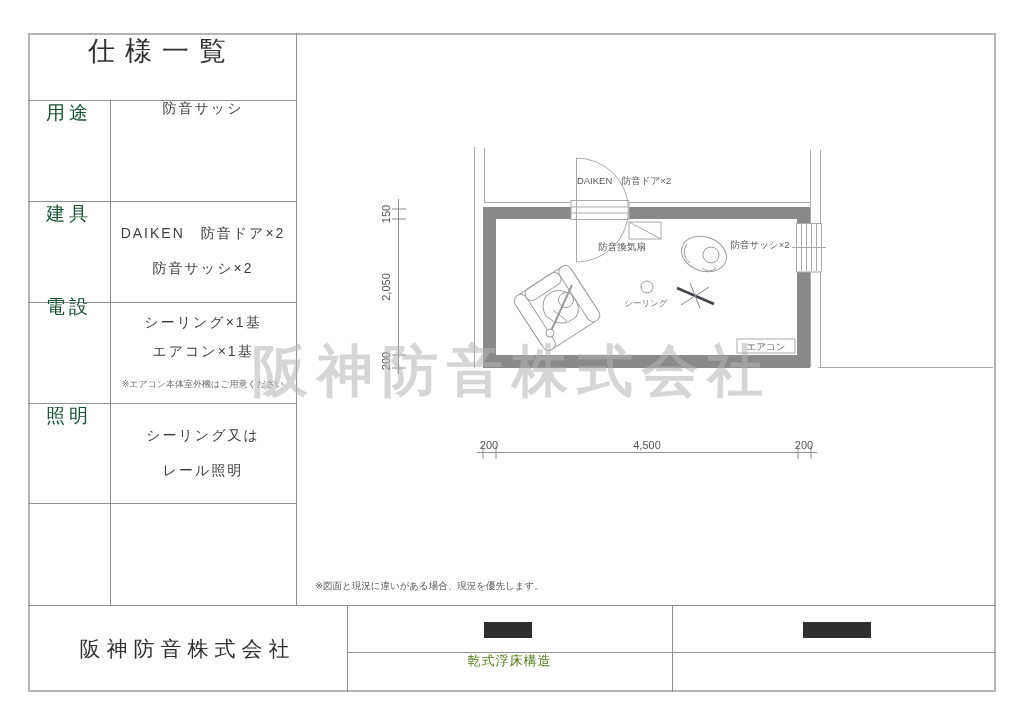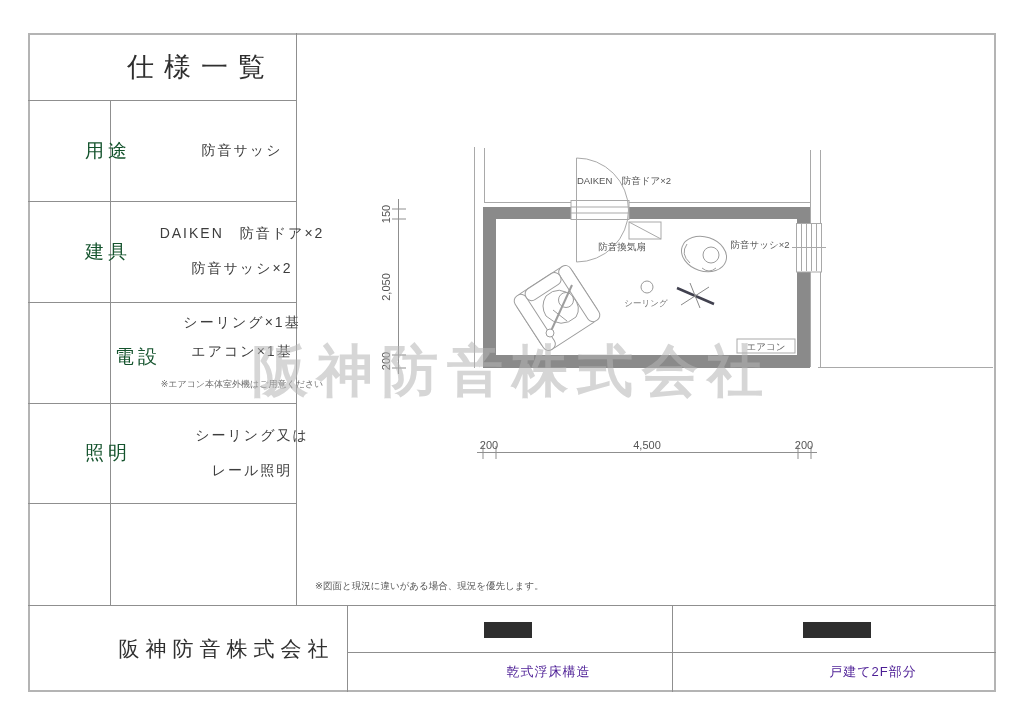--- a/index.html
+++ b/index.html
@@ -2,30 +2,30 @@
 <html><head>
 <meta charset="utf-8">
 <style>
   html,body{margin:0;padding:0;background:#fff;}
   #page{
     position:relative;width:1024px;height:724px;background:#ffffff;overflow:hidden;
     font-family:"Liberation Sans","DejaVu Sans",sans-serif;color:#3d3d3d;
   }
   .vline{position:absolute;width:1px;background:#8f8f8f;}
   .hline{position:absolute;height:1px;background:#8f8f8f;}
-  .cell{position:absolute;display:flex;align-items:center;justify-content:center;text-align:center;margin-left:39px;}
+  .cell{position:absolute;display:flex;justify-content:center;text-align:center;}
   .cell.col{flex-direction:column;}
   .frame{position:absolute;border:2px solid #b4b4b4;box-sizing:border-box;}
   .title-text{font-size:27px;letter-spacing:10px;color:#2f2f2f;font-weight:500;}
   .rowlabel{font-size:19px;letter-spacing:4px;color:#14532d;font-weight:500;}
   .rowvalue{font-size:14px;letter-spacing:2px;color:#3d3d3d;}
   .rownote{font-size:9px;letter-spacing:0px;color:#6e6e6e;margin-top:6px;}
   .company{font-size:21px;letter-spacing:6px;color:#2f2f2f;font-weight:500;}
   .license{font-size:13px;letter-spacing:1px;color:#3d3d3d;margin-top:12px;}
-  .footerlabel{font-size:13px;letter-spacing:1px;color:#4c1d95;}
+  .footerlabel{font-size:13px;letter-spacing:1px;color:#4d7c0f;}
   .redact{position:absolute;background:#2e2e2e;}
   #plan-svg{position:absolute;left:0;top:0;z-index:1;}
   .ui{z-index:2;}
   #watermark{
     position:absolute;left:252px;top:334px;z-index:3;
     font-size:56px;font-weight:600;letter-spacing:9px;white-space:nowrap;
     color:#b5b5b5;opacity:0.55;pointer-events:none;
   }
   svg text{font-family:"Liberation Sans","DejaVu Sans",sans-serif;}
 </style>
@@ -168,50 +168,47 @@
   </div>
 
   <div class="cell ui" style="left:28px;top:201px;width:82px;height:101px;">
     <span class="rowlabel">建具</span>
   </div>
   <div class="cell col ui" style="left:110px;top:201px;width:186px;height:101px;gap:17px;">
     <span class="rowvalue">DAIKEN　防音ドア×2</span>
     <span class="rowvalue">防音サッシ×2</span>
   </div>
 
-  <div class="cell ui" style="left:28px;top:306px;width:82px;height:101px;padding-left:30px;">
+  <div class="cell ui" style="left:28px;top:294px;width:82px;height:101px;">
     <span class="rowlabel">電設</span>
   </div>
   <div class="cell col ui" style="left:110px;top:302px;width:186px;height:101px;gap:11px;">
     <span class="rowvalue">シーリング×1基</span>
     <span class="rowvalue">エアコン×1基</span>
     <span class="rownote">※エアコン本体室外機はご用意ください</span>
   </div>
 
   <div class="cell ui" style="left:28px;top:403px;width:82px;height:100px;">
     <span class="rowlabel">照明</span>
   </div>
-  <div class="cell col ui" style="left:120px;top:403px;width:186px;height:100px;gap:17px;">
+  <div class="cell col ui" style="left:110px;top:403px;width:186px;height:100px;gap:17px;">
     <span class="rowvalue">シーリング又は</span>
     <span class="rowvalue">レール照明</span>
   </div>
 
   <div class="cell ui" style="left:28px;top:503px;width:82px;height:102px;">
     <span class="rowlabel"></span>
   </div>
 
   <div class="cell col ui" style="left:28px;top:605px;width:319px;height:87px;">
     <span class="company">阪神防音株式会社</span>
   </div>
 
   <div class="redact ui" style="left:484px;top:622px;width:48px;height:16px;"></div>
   <div class="redact ui" style="left:803px;top:622px;width:68px;height:16px;"></div>
 
   <div class="cell ui" style="left:347px;top:652px;width:325px;height:40px;">
     <span class="footerlabel">乾式浮床構造</span>
   </div>
-  <div class="cell ui" style="left:672px;top:652px;width:324px;height:40px;">
-    <span class="footerlabel">戸建て2F部分</span>
-  </div>
 
   <div id="watermark">阪神防音株式会社</div>
 
 </div>
 
 </body></html>

